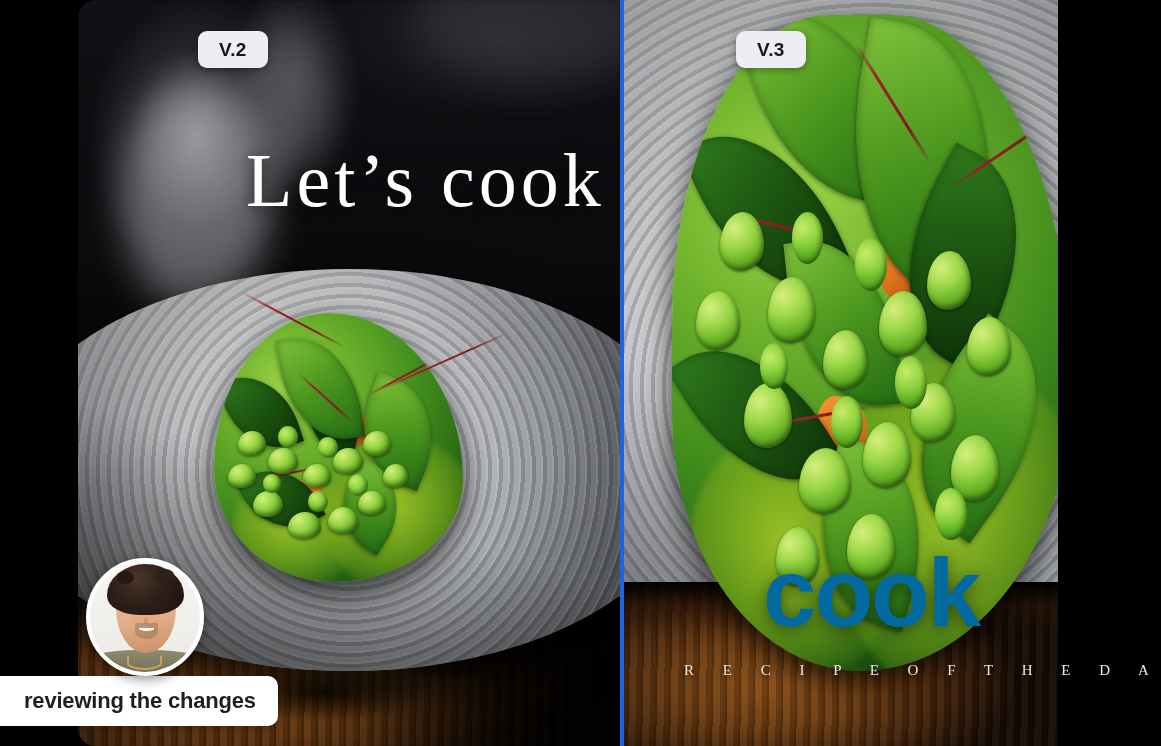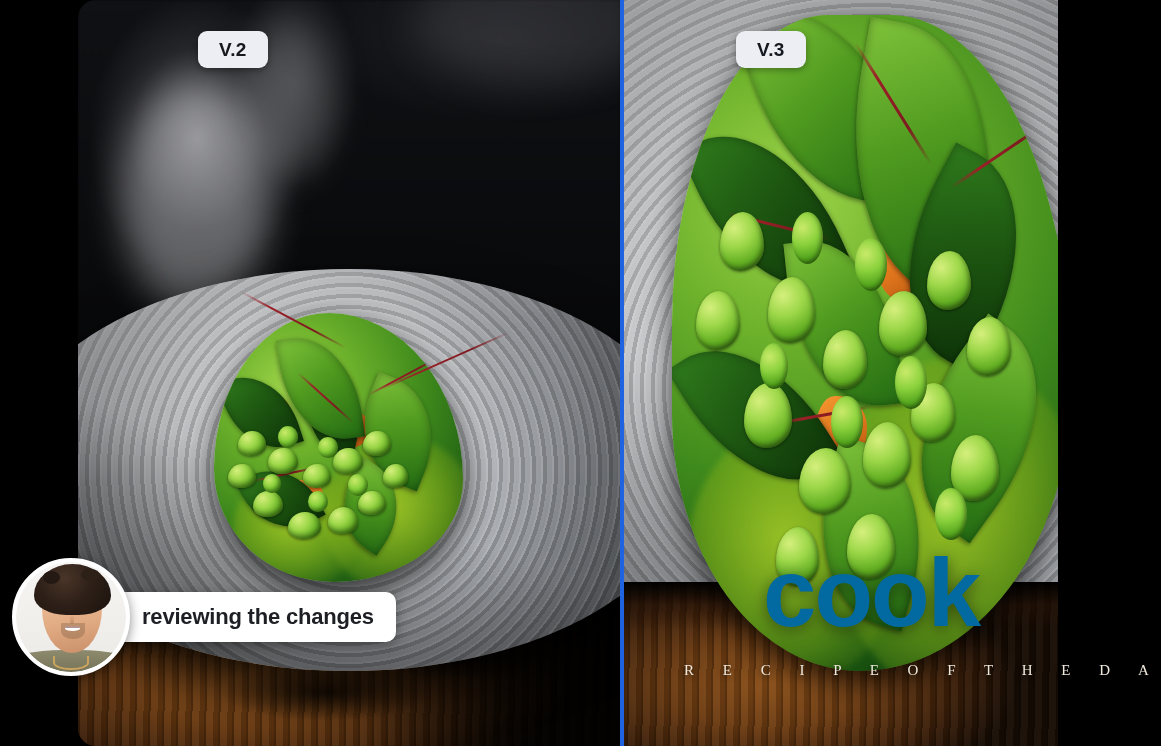--- a/index.html
+++ b/index.html
@@ -243,20 +243,21 @@
   }
 
   
   #collab {
     position: absolute;
     left: 12px;
     top: 558px;
     z-index: 40;
     display: flex;
     align-items: center;
+    flex-direction: column;
   }
   #collab-avatar {
     position: relative;
     width: 118px;
     height: 118px;
     border-radius: 50%;
     background: #ffffff;
     border: 4px solid #ffffff;
     overflow: hidden;
     box-shadow: 0 3px 12px rgba(0,0,0,0.45);
@@ -413,20 +414,21 @@
           <div class="pea" style="left:42%;top:46%;width:8%;height:8%;"></div>
           <div class="pea" style="left:54%;top:60%;width:8%;height:8%;"></div>
           <div class="pea" style="left:20%;top:60%;width:7%;height:7%;"></div>
           <div class="pea" style="left:38%;top:66%;width:8%;height:8%;"></div>
         </div>
 
         <div class="vein" style="left:30%;top:39%;width:22%;height:2px;transform:rotate(28deg);z-index:5;"></div>
         <div class="vein" style="left:56%;top:52%;width:26%;height:2px;transform:rotate(-24deg);z-index:5;"></div>
       </div>
 
+      <h1 class="title-serif" id="v2-title">Let’s cook</h1>
 
       <div class="badge" id="badge-v2">V.2</div>
     </div>
 
     <div class="panel" id="panel-v3">
       <div class="scene">
 
         <div class="backdrop" style="height:56%;background:
                radial-gradient(ellipse 200px 160px at 12% 22%, rgba(215,215,218,0.55) 0%, rgba(0,0,0,0) 72%),
                repeating-linear-gradient(176deg, rgba(255,255,255,0.10) 0px, rgba(255,255,255,0.10) 4px, rgba(0,0,0,0.16) 4px, rgba(0,0,0,0.16) 10px),

